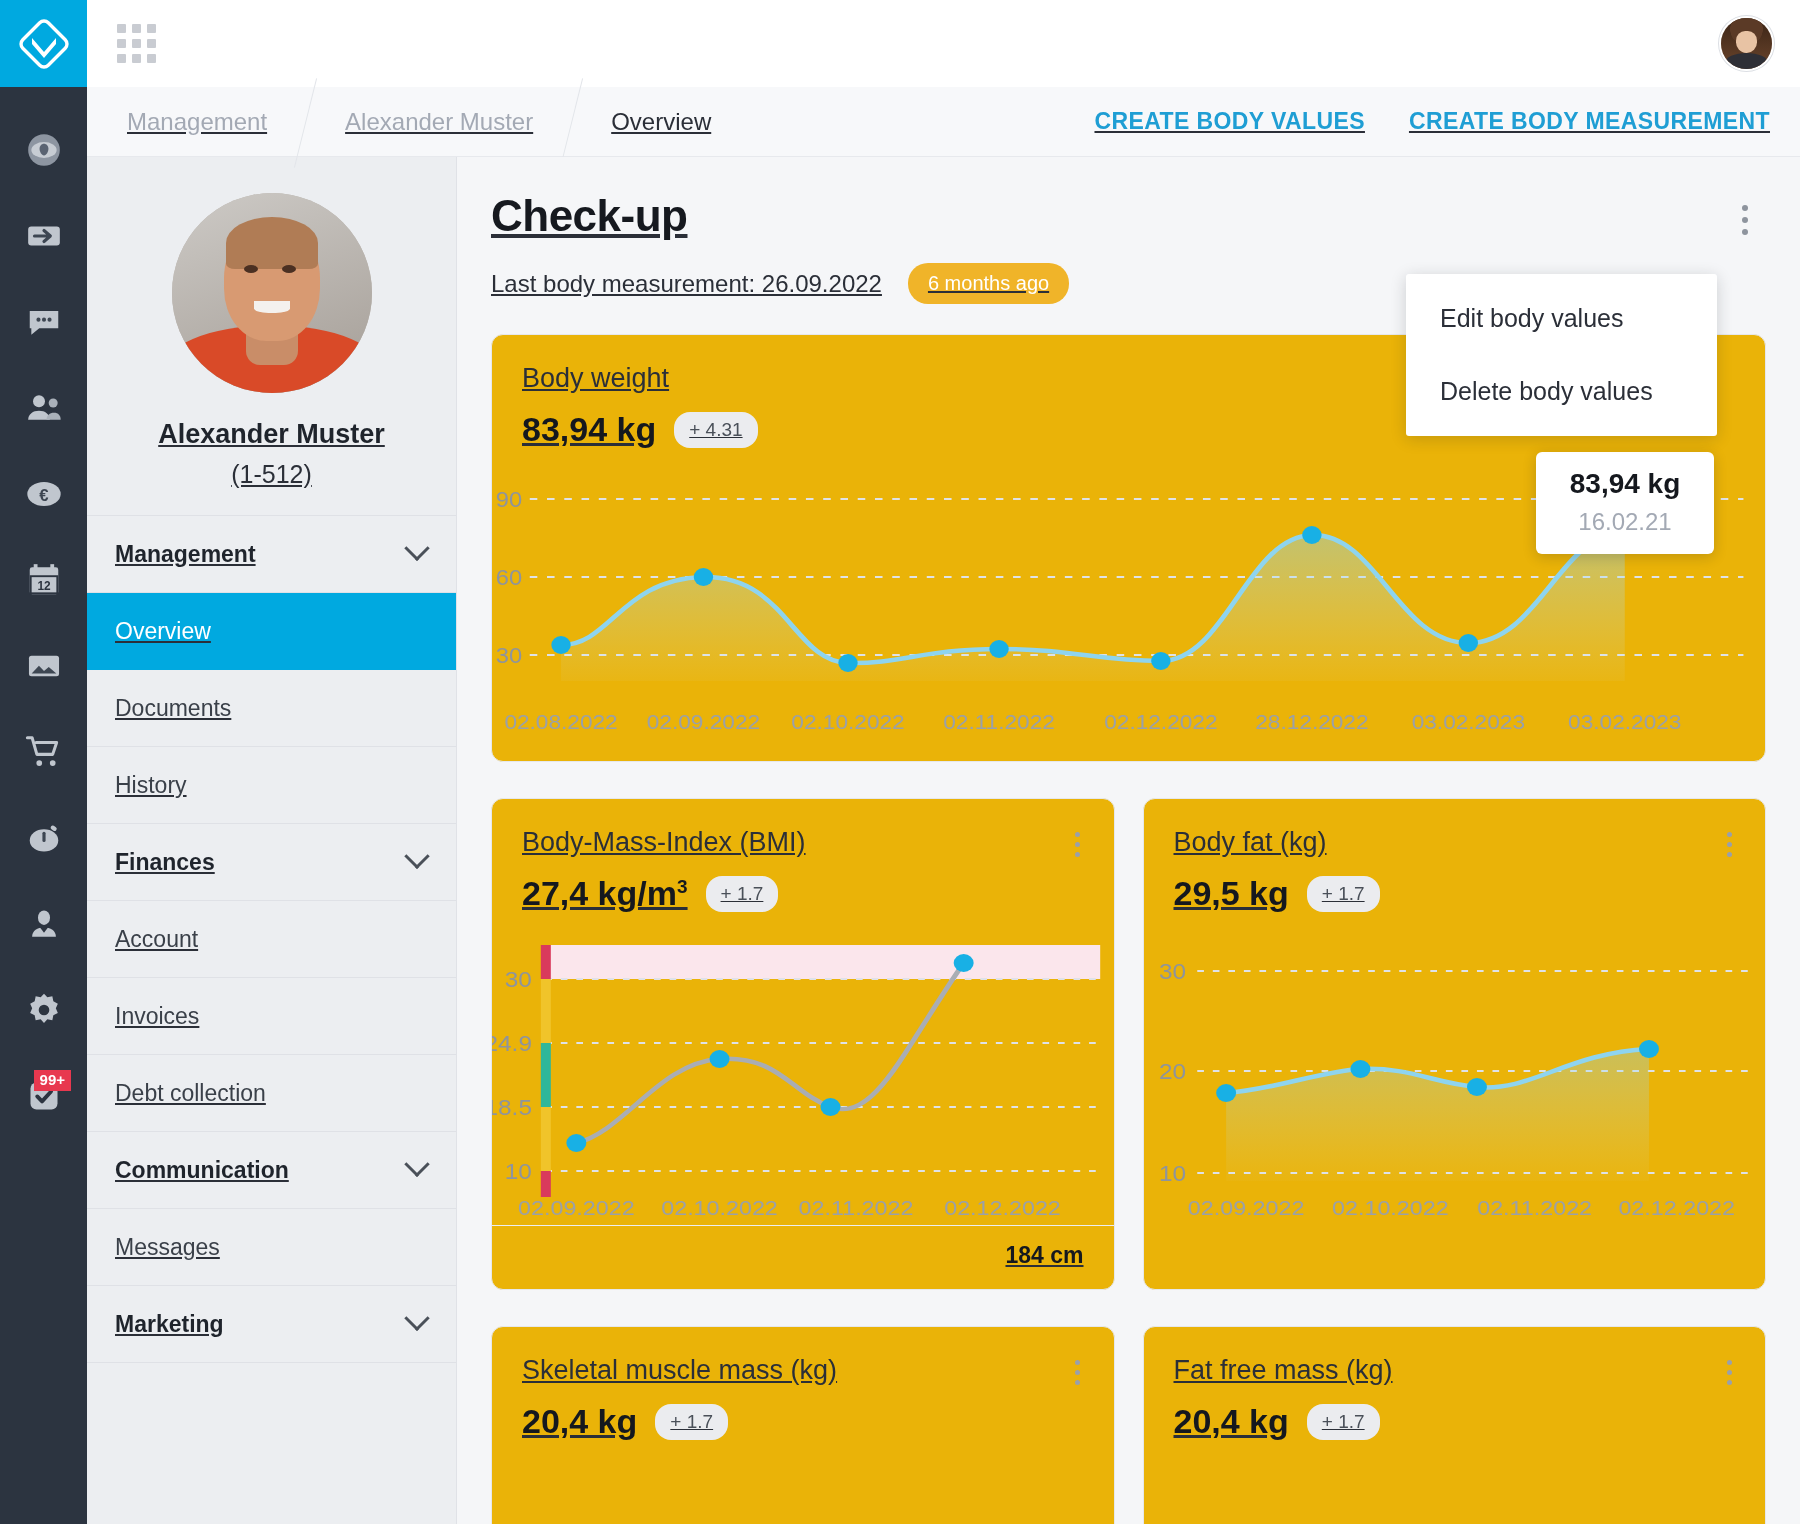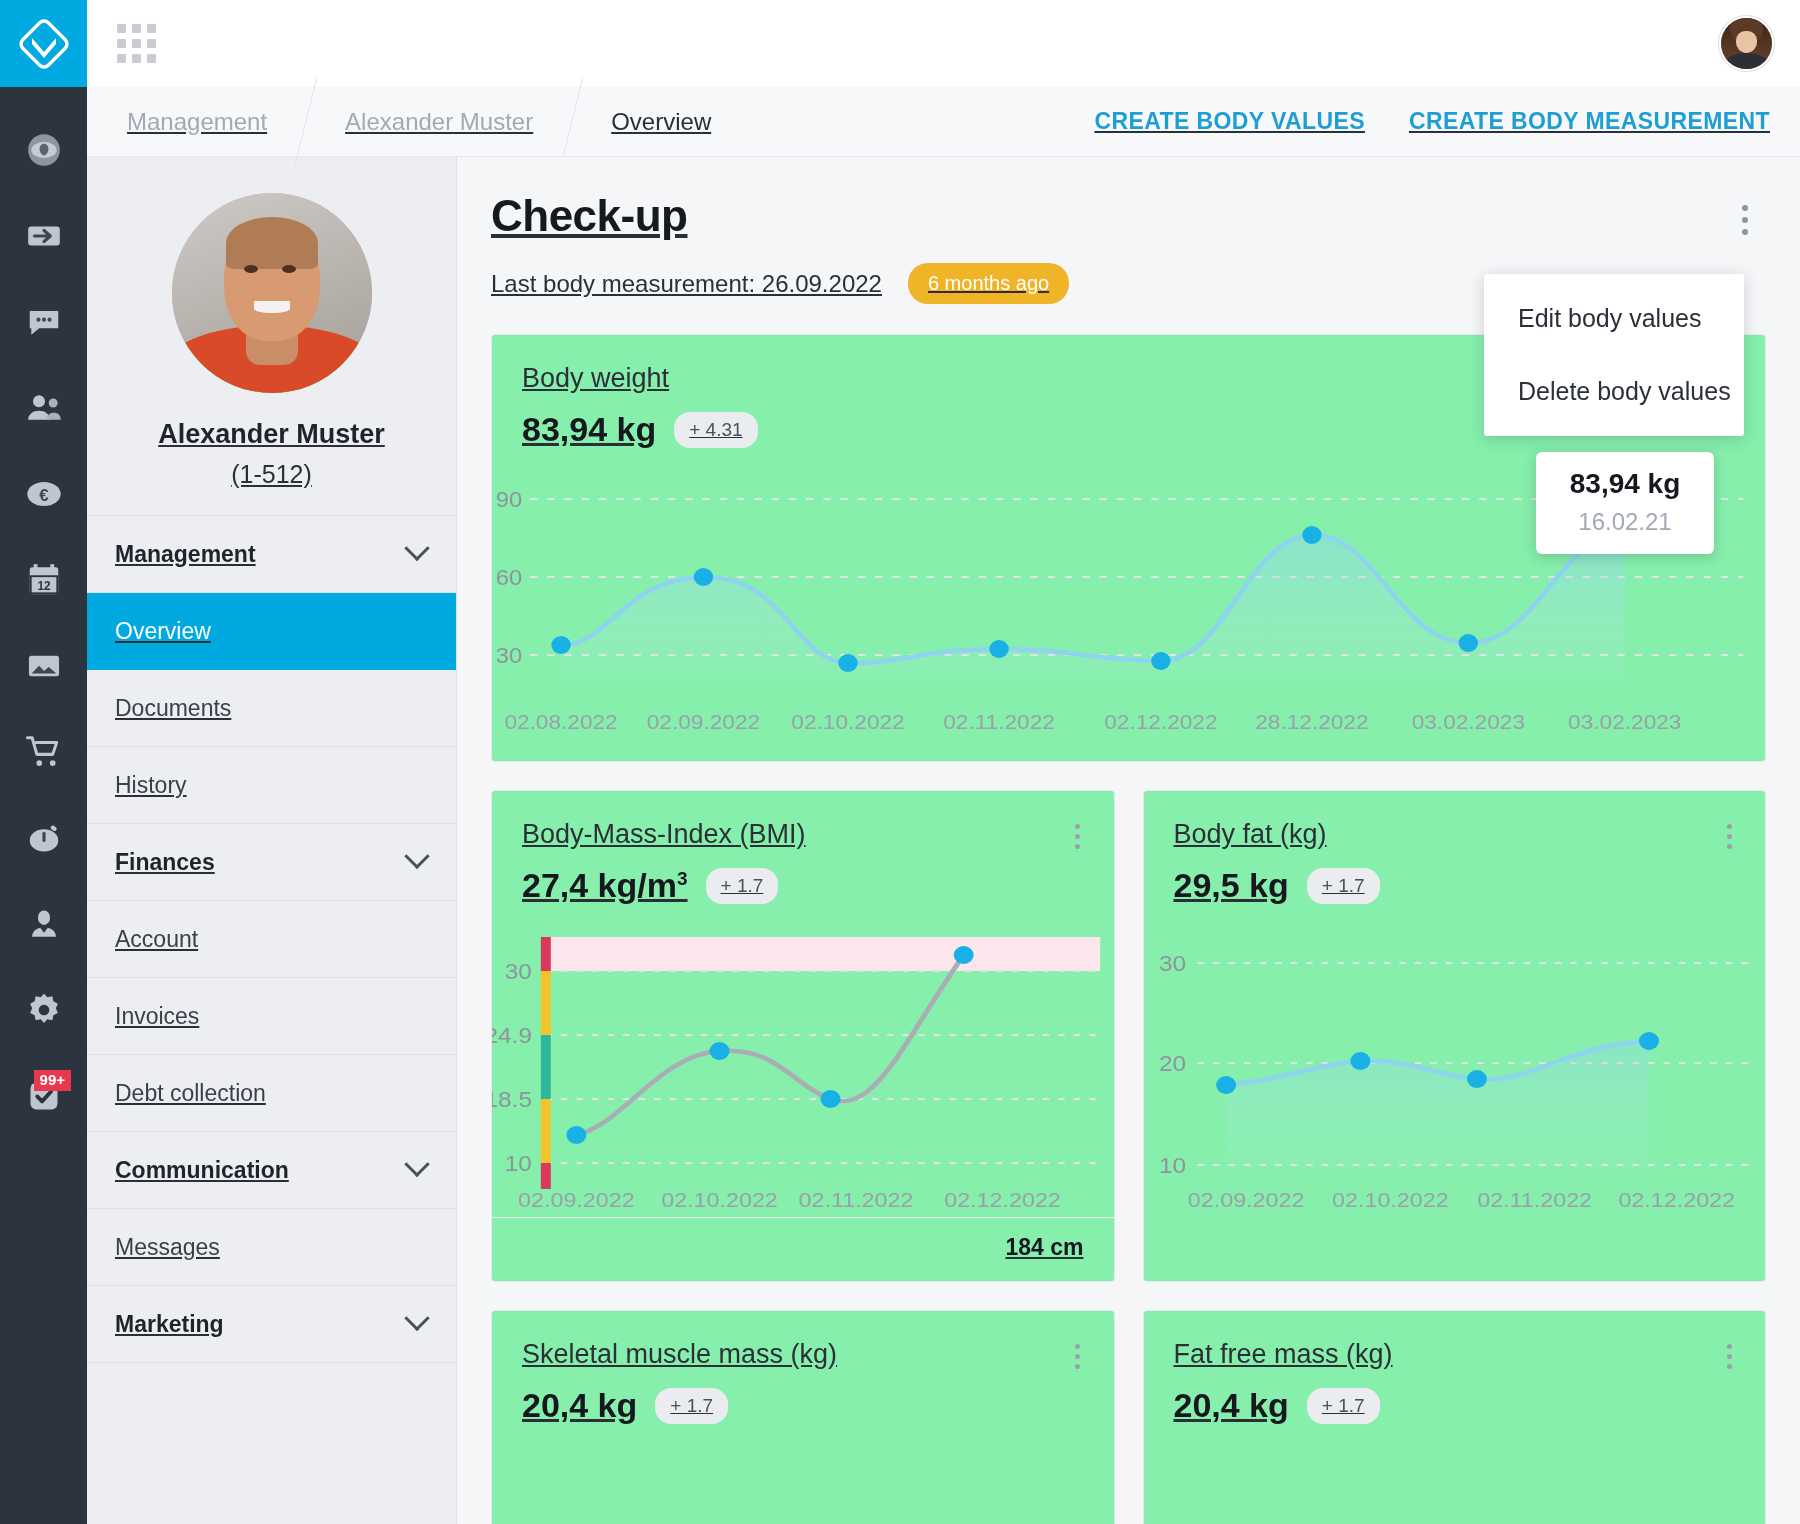--- a/index.html
+++ b/index.html
@@ -116,21 +116,21 @@
   .subline-text { font-size: 24px; color: #2b2f38; }
   .pill-age { background: #f0b429; color: #ffffff; font-size: 20px; border-radius: 20px; padding: 9px 20px; }
   .kebab {
     position: absolute; right: 4px; top: 8px; width: 34px; height: 42px; display: flex; flex-direction: column;
     align-items: center; justify-content: center; gap: 6px; cursor: pointer;
   }
   .kebab i { width: 6px; height: 6px; border-radius: 50%; background: #8e949e; display: block; }
 
   .cards { margin-top: 30px; }
   .card {
-    background: #86efac; border: 1px solid #e6e8ec; border-radius: 4px; position: relative;
+    background: #eab308; border: 1px solid #e6e8ec; border-radius: 12px; position: relative; margin-top: 8px;
   }
   .card-pad { padding: 28px 30px 18px 30px; }
   .card-title { font-size: 27px; color: #2b2f38; }
   .card-value-row { margin-top: 16px; display: flex; align-items: center; gap: 18px; }
   .card-value { font-size: 34px; font-weight: bold; color: #15181e; }
   .card-value sup { font-size: 19px; vertical-align: super; }
   .delta { background: #ebecef; color: #4a5059; font-size: 19px; border-radius: 16px; padding: 7px 15px; }
   .card-kebab {
     position: absolute; right: 22px; top: 26px; width: 28px; height: 38px; display: flex;
     flex-direction: column; align-items: center; justify-content: center; gap: 5px; cursor: pointer;
@@ -522,21 +522,21 @@
               </div>
               <div style="height:120px"></div>
             </section>
           </div>
 
         </div>
       </main>
     </div>
   </div>
 
-  <div class="popup" style="left:1484px; top:274px; width:260px;">
+  <div class="popup" style="left:1406px; top:274px; width:311px;">
     <div class="popup-item">Edit body values</div>
     <div class="popup-item">Delete body values</div>
   </div>
 
   <div class="tooltip" style="left:1536px; top:452px; width:178px;">
     <div class="t-val">83,94 kg</div>
     <div class="t-date">16.02.21</div>
   </div>
 
 

